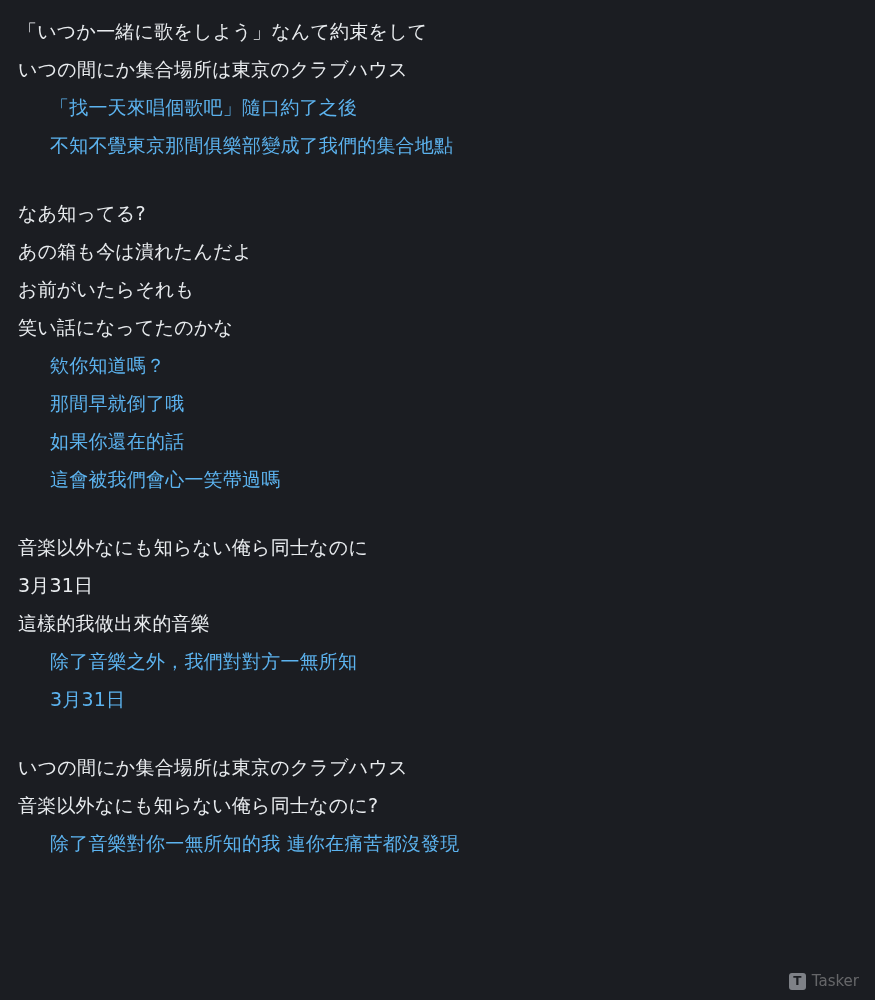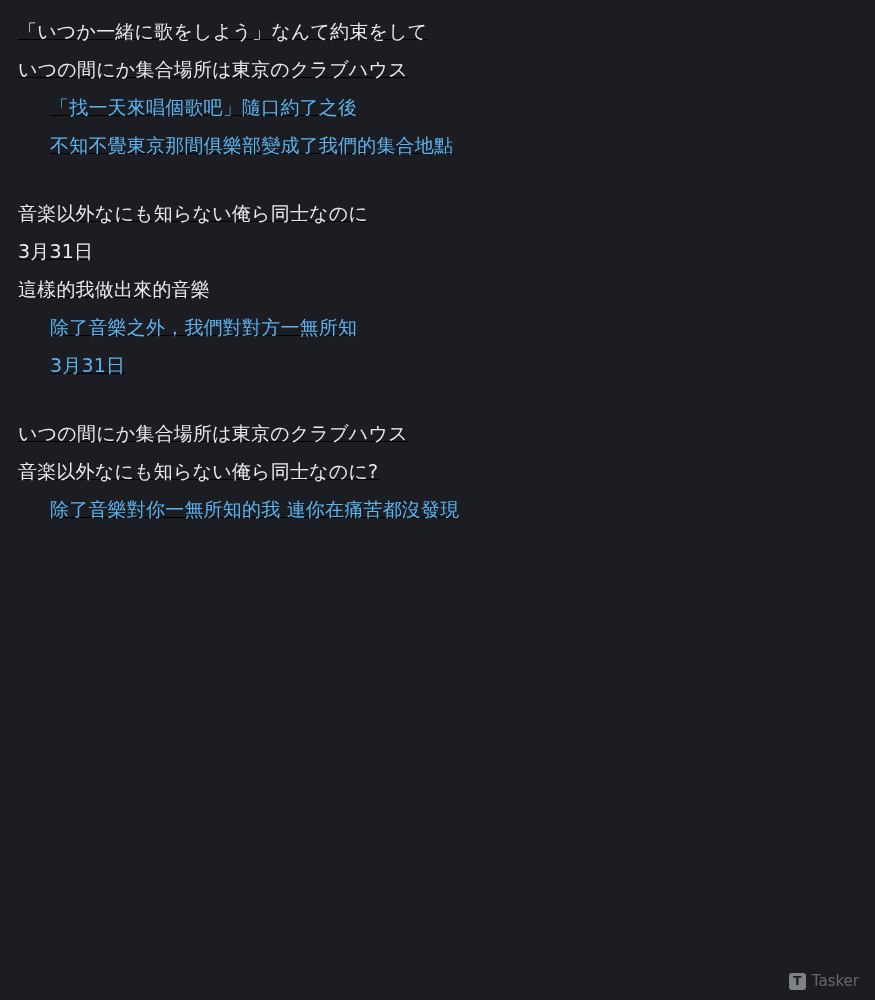--- a/index.html
+++ b/index.html
@@ -9,21 +9,20 @@
   }
   body {
     width: 875px;
     height: 1000px;
     font-family: "DejaVu Sans", "Liberation Sans", sans-serif;
     overflow: hidden;
     position: relative;
   }
   #lyrics {
     padding: 12px 12px 0 18px;
-    text-decoration: underline;
   }
   .block {
     margin: 0 0 30px 0;
   }
   .line {
     font-size: 19px;
     line-height: 38px;
     white-space: pre;
     letter-spacing: 0.2px;
   }
@@ -64,20 +63,30 @@
 <body>
 
 <div id="lyrics">
     <div class="block">
       <div class="line ja">「いつか一緒に歌をしよう」なんて約束をして</div>
       <div class="line ja">いつの間にか集合場所は東京のクラブハウス</div>
       <div class="line zh">「找一天來唱個歌吧」隨口約了之後</div>
       <div class="line zh">不知不覺東京那間俱樂部變成了我們的集合地點</div>
     </div>
     <div class="block">
+      <div class="line ja">なあ知ってる?</div>
+      <div class="line ja">あの箱も今は潰れたんだよ</div>
+      <div class="line ja">お前がいたらそれも</div>
+      <div class="line ja">笑い話になってたのかな</div>
+      <div class="line zh">欸你知道嗎？</div>
+      <div class="line zh">那間早就倒了哦</div>
+      <div class="line zh">如果你還在的話</div>
+      <div class="line zh">這會被我們會心一笑帶過嗎</div>
+    </div>
+    <div class="block">
       <div class="line ja">音楽以外なにも知らない俺ら同士なのに</div>
       <div class="line ja">3月31日</div>
       <div class="line ja">這樣的我做出來的音樂</div>
       <div class="line zh">除了音樂之外，我們對對方一無所知</div>
       <div class="line zh">3月31日</div>
     </div>
     <div class="block">
       <div class="line ja">いつの間にか集合場所は東京のクラブハウス</div>
       <div class="line ja">音楽以外なにも知らない俺ら同士なのに?</div>
       <div class="line zh">除了音樂對你一無所知的我 連你在痛苦都沒發現</div>

